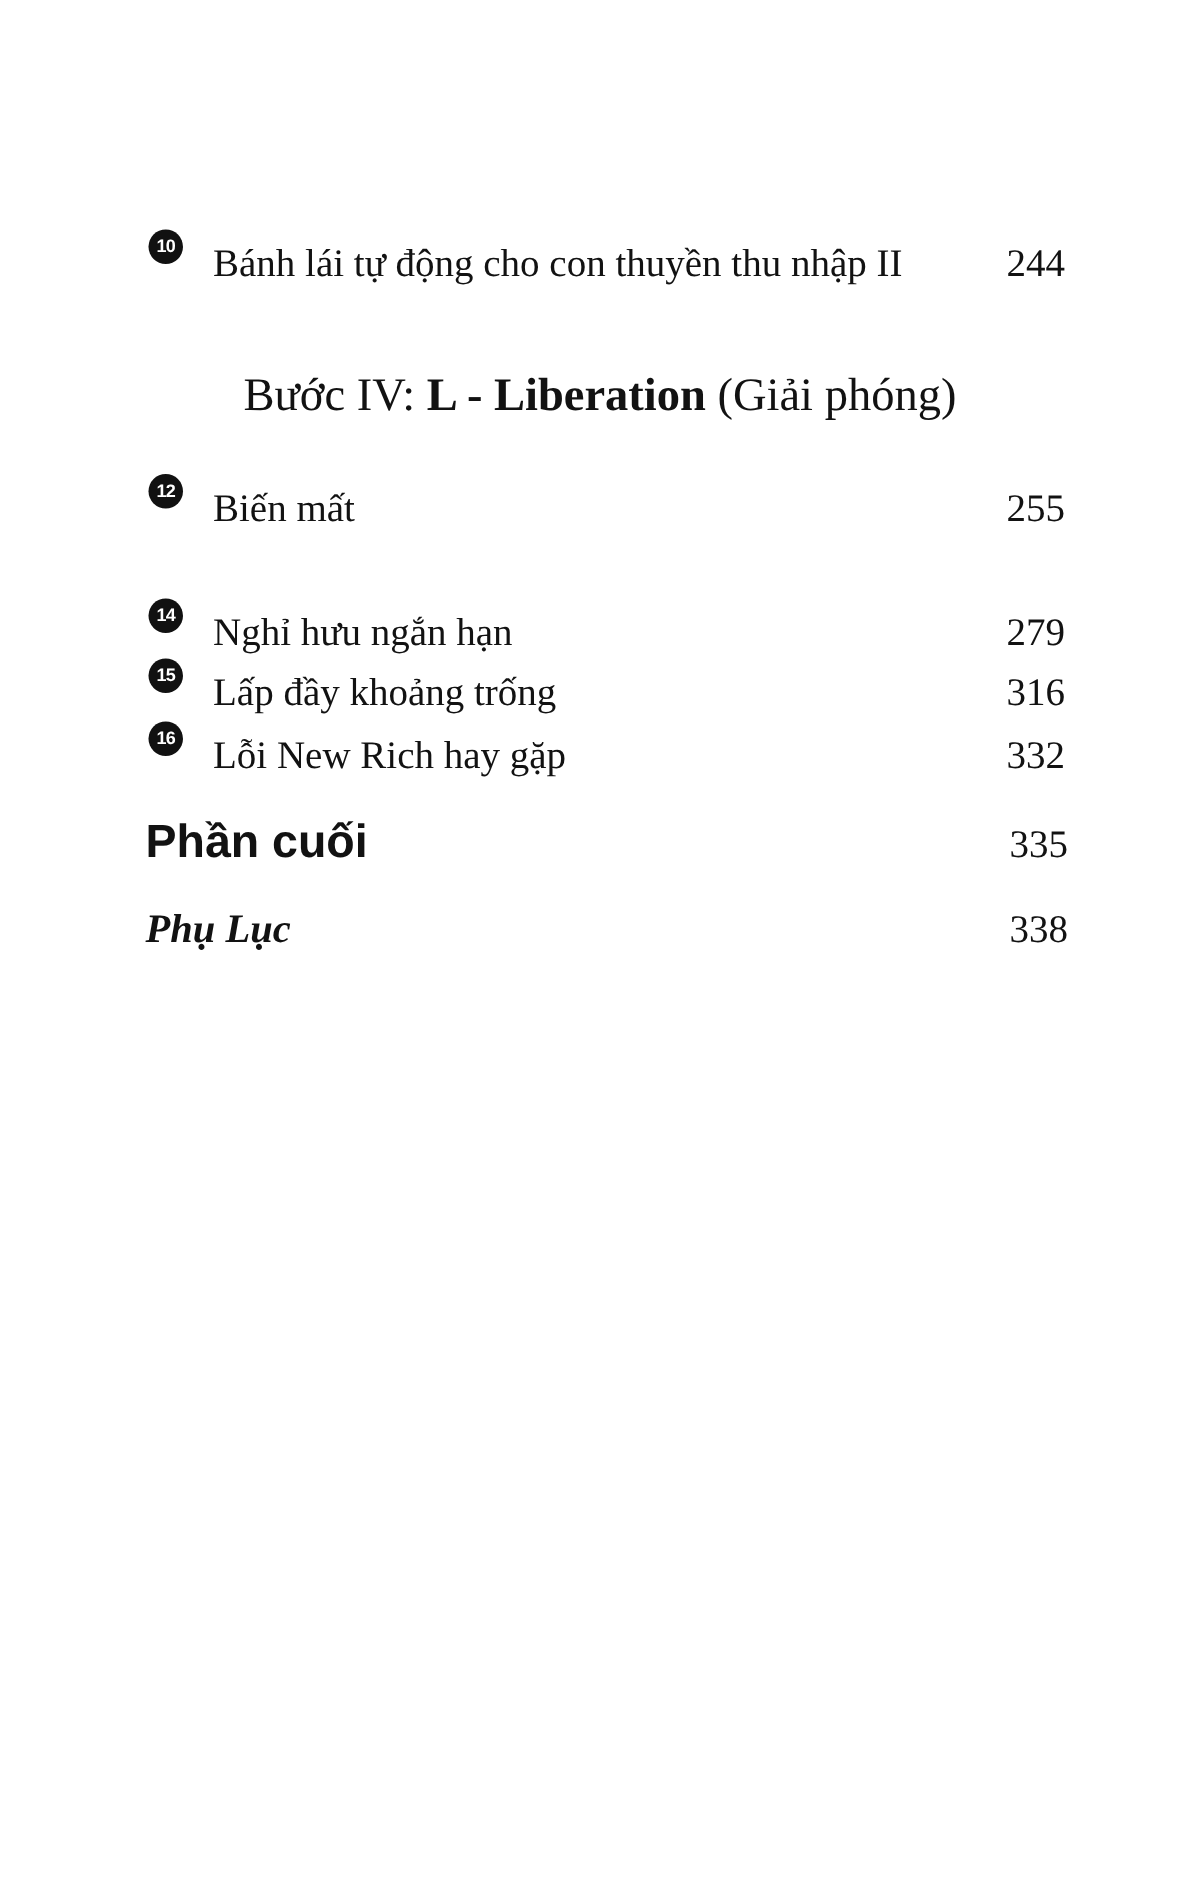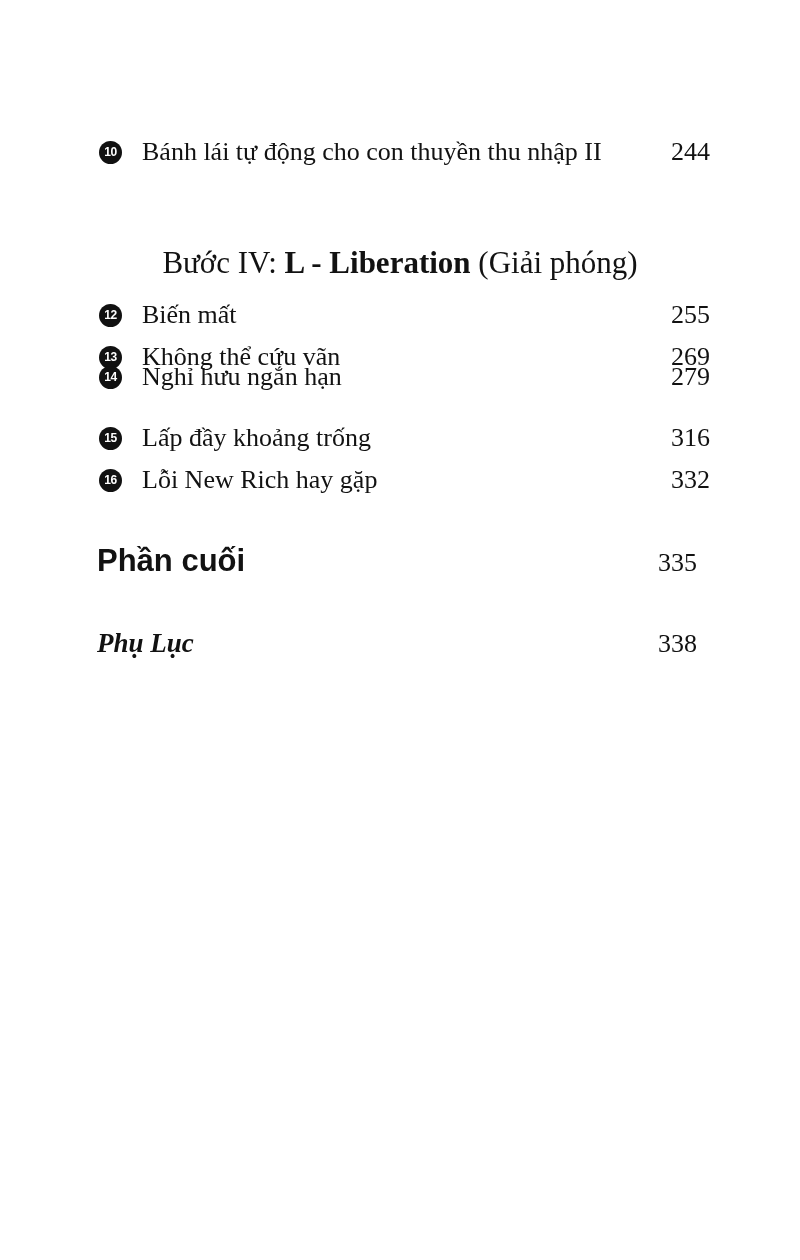--- a/index.html
+++ b/index.html
@@ -39,71 +39,72 @@
     display: flex;
     align-items: center;
     justify-content: center;
     font-family: "Liberation Sans", sans-serif;
     font-size: 12px;
     font-weight: bold;
     letter-spacing: -0.5px;
   }
   .toc-title {
     margin-left: 20px;
+    margin-top: 24px;
   }
   .leader {
     flex: 1 1 auto;
   }
   .toc-page {
     flex: 0 0 auto;
     text-align: right;
   }
   .r0 { top: 135px; }
   .r1 { top: 175px; }
   .r2 { top: 298px; }
   .r3 { top: 340px; }
-  .r4 { top: 360px; }
+  .r4 { top: 381px; }
   .r5 { top: 421px; }
   .r6 { top: 463px; justify-content: flex-end; }
   
   .section-heading {
     position: absolute;
     top: 244px;
     left: 0;
     right: 0;
     text-align: center;
     font-family: Liberation Serif, serif;
     font-size: 31px;
     line-height: 38px;
     font-weight: normal;
     white-space: nowrap;
   }
   .section-heading .hl-bold { font-weight: bold; }
   
   .footer-row {
     position: absolute;
     left: 97px;
-    right: 103px;
+    right: 88px;
     display: flex;
     align-items: baseline;
     white-space: nowrap;
     justify-content: center;
   }
   .footer-row .toc-page {
     font-family: "Liberation Serif", serif;
     font-size: 26px;
   }
   .fr0 { top: 543px; }
   .fr0 .footer-title {
     font-family: "Liberation Sans", sans-serif;
     font-size: 31px;
     font-weight: bold;
     line-height: 36px;
   }
-  .fr1 { top: 602px; margin-top: 24px; }
+  .fr1 { top: 602px; }
   .fr1 .footer-title {
     font-family: "Liberation Serif", serif;
     font-size: 27px;
     font-weight: bold;
     font-style: italic;
     line-height: 34px;
   }
 </style>
 </head>
 <body>
@@ -122,26 +123,20 @@
     <span>Bước IV: </span><span class="hl-bold">L - Liberation</span><span> (Giải phóng)</span>
   </div>
 
   <div class="toc-row r2">
     <span class="badge">12</span>
     <span class="toc-title">Biến mất</span>
     <span class="leader"></span>
     <span class="toc-page">255</span>
   </div>
 
-  <div class="toc-row r3">
-    <span class="badge">13</span>
-    <span class="toc-title">Không thể cứu vãn</span>
-    <span class="leader"></span>
-    <span class="toc-page">269</span>
-  </div>
 
   <div class="toc-row r4">
     <span class="badge">14</span>
     <span class="toc-title">Nghỉ hưu ngắn hạn</span>
     <span class="leader"></span>
     <span class="toc-page">279</span>
   </div>
 
   <div class="toc-row r5">
     <span class="badge">15</span>

